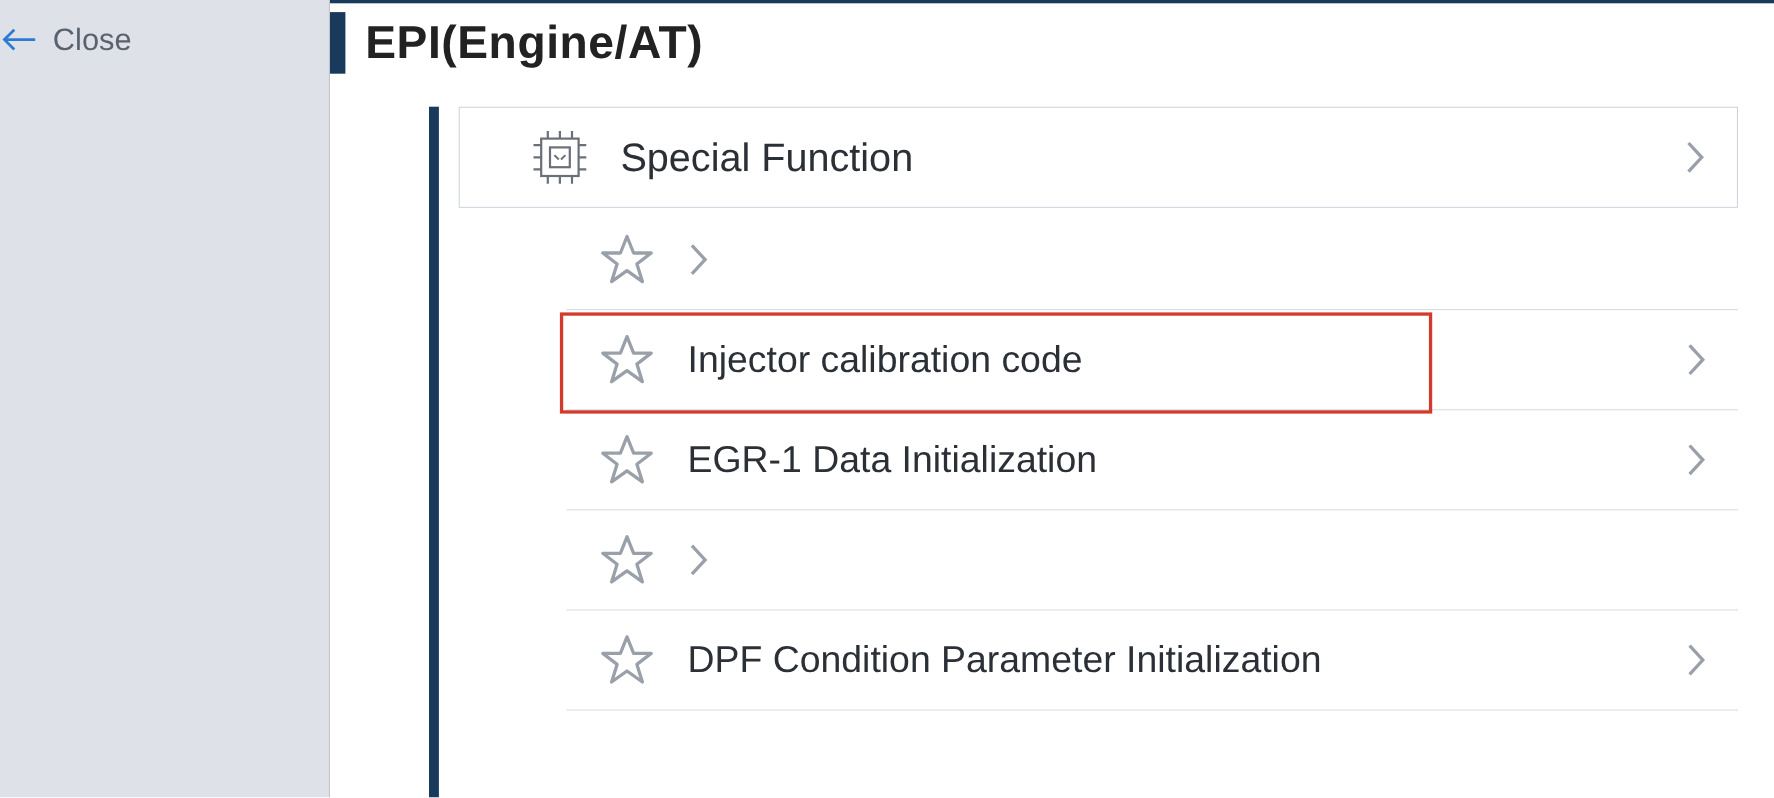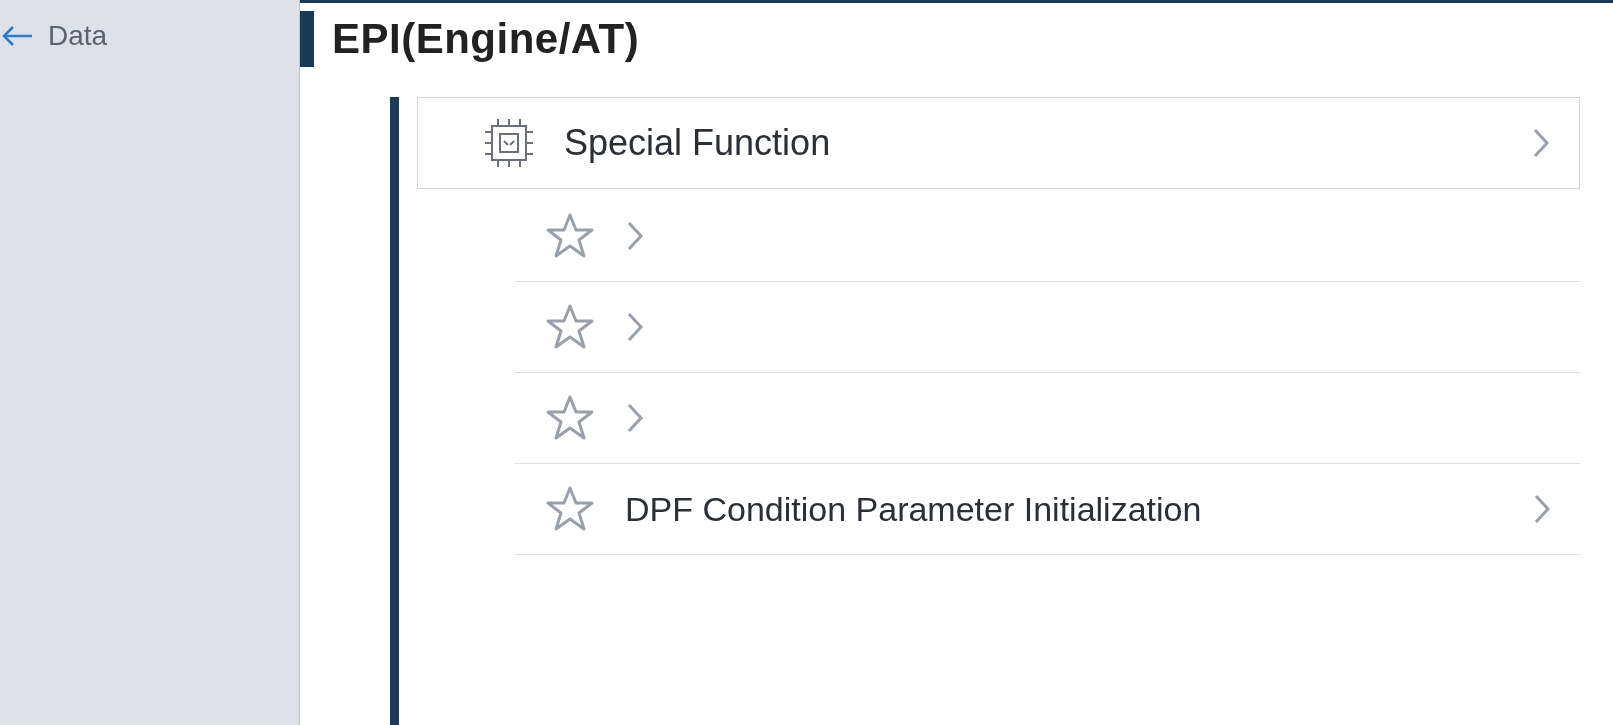--- a/index.html
+++ b/index.html
@@ -129,21 +129,21 @@
 <body>
 
 <div class="sidebar">
   <div class="close-btn">
     <span class="arrow">
       <svg width="34" height="22" viewBox="0 0 34 22">
         <line x1="4" y1="11" x2="32" y2="11" stroke="#2a7bd1" stroke-width="2.5"></line>
         <polyline points="13,2 4,11 13,20" fill="none" stroke="#2a7bd1" stroke-width="2.5"></polyline>
       </svg>
     </span>
-    <span>Data</span>
+    <span>Close</span>
   </div>
 </div>
 
 <div class="main">
   <div class="page-header">
     <div class="header-accent"></div>
     <div class="page-title">EPI(Engine/AT)</div>
   </div>
 
   <div class="content-wrap">
@@ -186,27 +186,42 @@
               <polygon points="27,6 33,21 49,21 36,31 41,47 27,37 13,47 18,31 5,21 21,21" fill="none" stroke="#9aa0aa" stroke-width="3" stroke-linejoin="round"></polygon>
             </svg>
           </span>
           <span class="chevron">
             <svg width="20" height="34" viewBox="0 0 20 34">
               <polyline points="4,4 16,17 4,30" fill="none" stroke="#9aa0aa" stroke-width="3"></polyline>
             </svg>
           </span>
         </div>
 
-
-        <div class="sub-item">
-          <span class="star-slot">
-            <svg width="54" height="54" viewBox="0 0 54 54">
-              <polygon points="27,6 33,21 49,21 36,31 41,47 27,37 13,47 18,31 5,21 21,21" fill="none" stroke="#9aa0aa" stroke-width="3" stroke-linejoin="round"></polygon>
-            </svg>
-          </span>
+        <div class="sub-item">
+          <span class="star-slot">
+            <svg width="54" height="54" viewBox="0 0 54 54">
+              <polygon points="27,6 33,21 49,21 36,31 41,47 27,37 13,47 18,31 5,21 21,21" fill="none" stroke="#9aa0aa" stroke-width="3" stroke-linejoin="round"></polygon>
+            </svg>
+          </span>
+          <span class="label">Injector calibration code</span>
+          <span class="chevron">
+            <svg width="20" height="34" viewBox="0 0 20 34">
+              <polyline points="4,4 16,17 4,30" fill="none" stroke="#9aa0aa" stroke-width="3"></polyline>
+            </svg>
+          </span>
+          <div class="highlight-box"></div>
+        </div>
+
+        <div class="sub-item">
+          <span class="star-slot">
+            <svg width="54" height="54" viewBox="0 0 54 54">
+              <polygon points="27,6 33,21 49,21 36,31 41,47 27,37 13,47 18,31 5,21 21,21" fill="none" stroke="#9aa0aa" stroke-width="3" stroke-linejoin="round"></polygon>
+            </svg>
+          </span>
+          <span class="label">EGR-1 Data Initialization</span>
           <span class="chevron">
             <svg width="20" height="34" viewBox="0 0 20 34">
               <polyline points="4,4 16,17 4,30" fill="none" stroke="#9aa0aa" stroke-width="3"></polyline>
             </svg>
           </span>
         </div>
 
         <div class="sub-item">
           <span class="star-slot">
             <svg width="54" height="54" viewBox="0 0 54 54">

